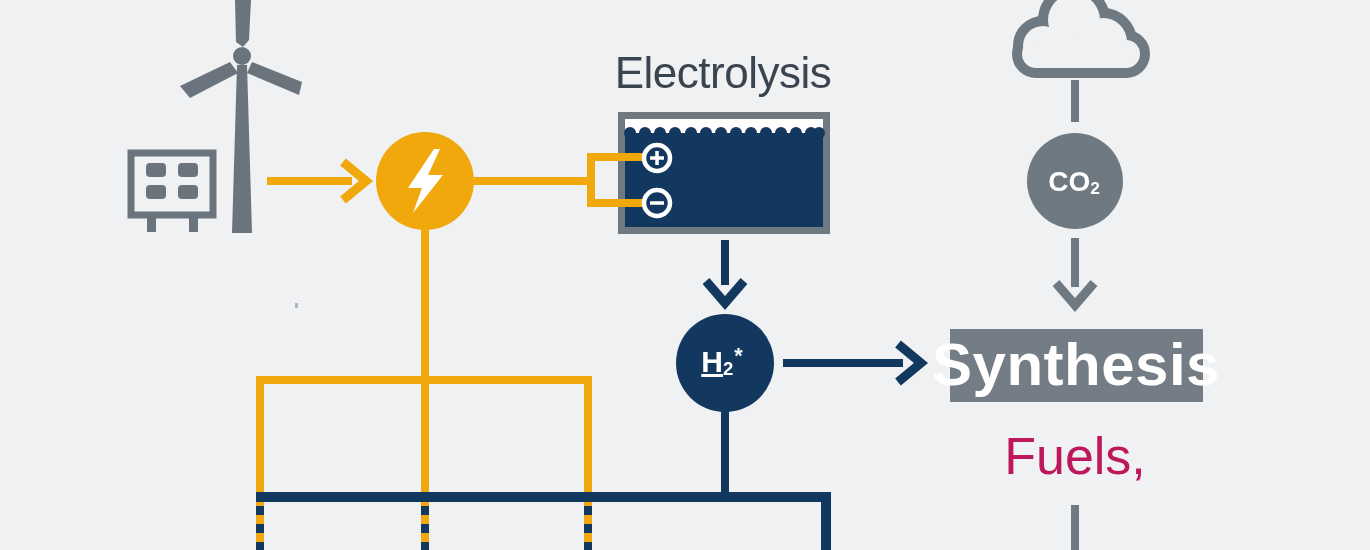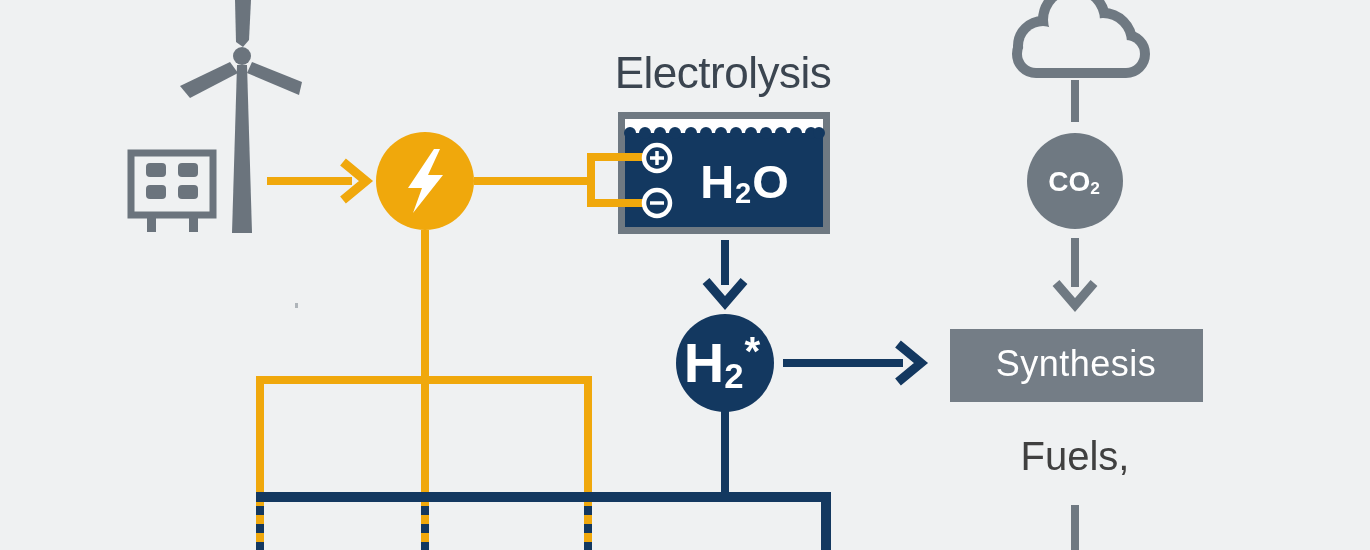--- a/index.html
+++ b/index.html
@@ -6,26 +6,26 @@
   .stage{
     position:relative;width:1370px;height:550px;overflow:hidden;
     background:#eff1f2;
     font-family:"Liberation Sans","DejaVu Sans",sans-serif;
   }
   .stage svg{position:absolute;left:0;top:0;}
   .label{position:absolute;white-space:nowrap;transform:translate(-50%,-50%);}
   .title{font-size:44px;color:#3b4550;letter-spacing:-0.5px;}
   .chem{color:#ffffff;font-weight:bold;}
   .h2o{font-size:47px;letter-spacing:1px;}
-  .h2{font-size:56px;}
+  .h2{font-size:30px;text-decoration:underline;}
   .co2{font-size:28px;}
   .sub{font-size:0.62em;display:inline-block;transform:translateY(0.18em);}
   .star{font-size:0.72em;display:inline-block;transform:translateY(-0.42em);margin-left:1px;}
-  .synth{font-size:36px;color:#ffffff;letter-spacing:0.5px;}
-  .products{font-size:40px;color:#404040;line-height:45px;text-align:center;}
+  .synth{font-size:60px;color:#ffffff;letter-spacing:0.5px;font-weight:bold;}
+  .products{font-size:52px;color:#be185d;line-height:45px;text-align:center;}
 </style>
 </head>
 <body>
 
 <div class="stage">
 
   <svg width="1370" height="550" viewBox="0 0 1370 550">
 
     <g fill="#6b747d">
       <polygon points="235,0 251,0 249,40 243,47 236,42"></polygon>
@@ -149,21 +149,20 @@
       <line x1="425" y1="506" x2="425" y2="550" stroke="#133860" stroke-width="8" stroke-dasharray="9 9"></line>
       <line x1="588" y1="502" x2="588" y2="550" stroke="#f0a80c" stroke-width="8"></line>
       <line x1="588" y1="506" x2="588" y2="550" stroke="#133860" stroke-width="8" stroke-dasharray="9 9"></line>
     </g>
 
     <rect x="295" y="303" width="3" height="5" fill="#6f7982" opacity="0.5"></rect>
   </svg>
 
   <div class="label title" style="left:723px;top:73px;">Electrolysis</div>
 
-  <div class="label chem h2o" style="left:745px;top:181px;"><span>H</span><span class="sub">2</span><span>O</span></div>
 
   <div class="label chem h2" style="left:722px;top:362px;"><span>H</span><span class="sub">2</span><span class="star">*</span></div>
 
   <div class="label chem co2" style="left:1074px;top:182px;"><span>CO</span><span class="sub">2</span></div>
 
   <div class="label synth" style="left:1076px;top:364px;">Synthesis</div>
 
   <div class="label products" style="left:1075px;top:456px;">
     <div>Fuels,</div>
   </div>

